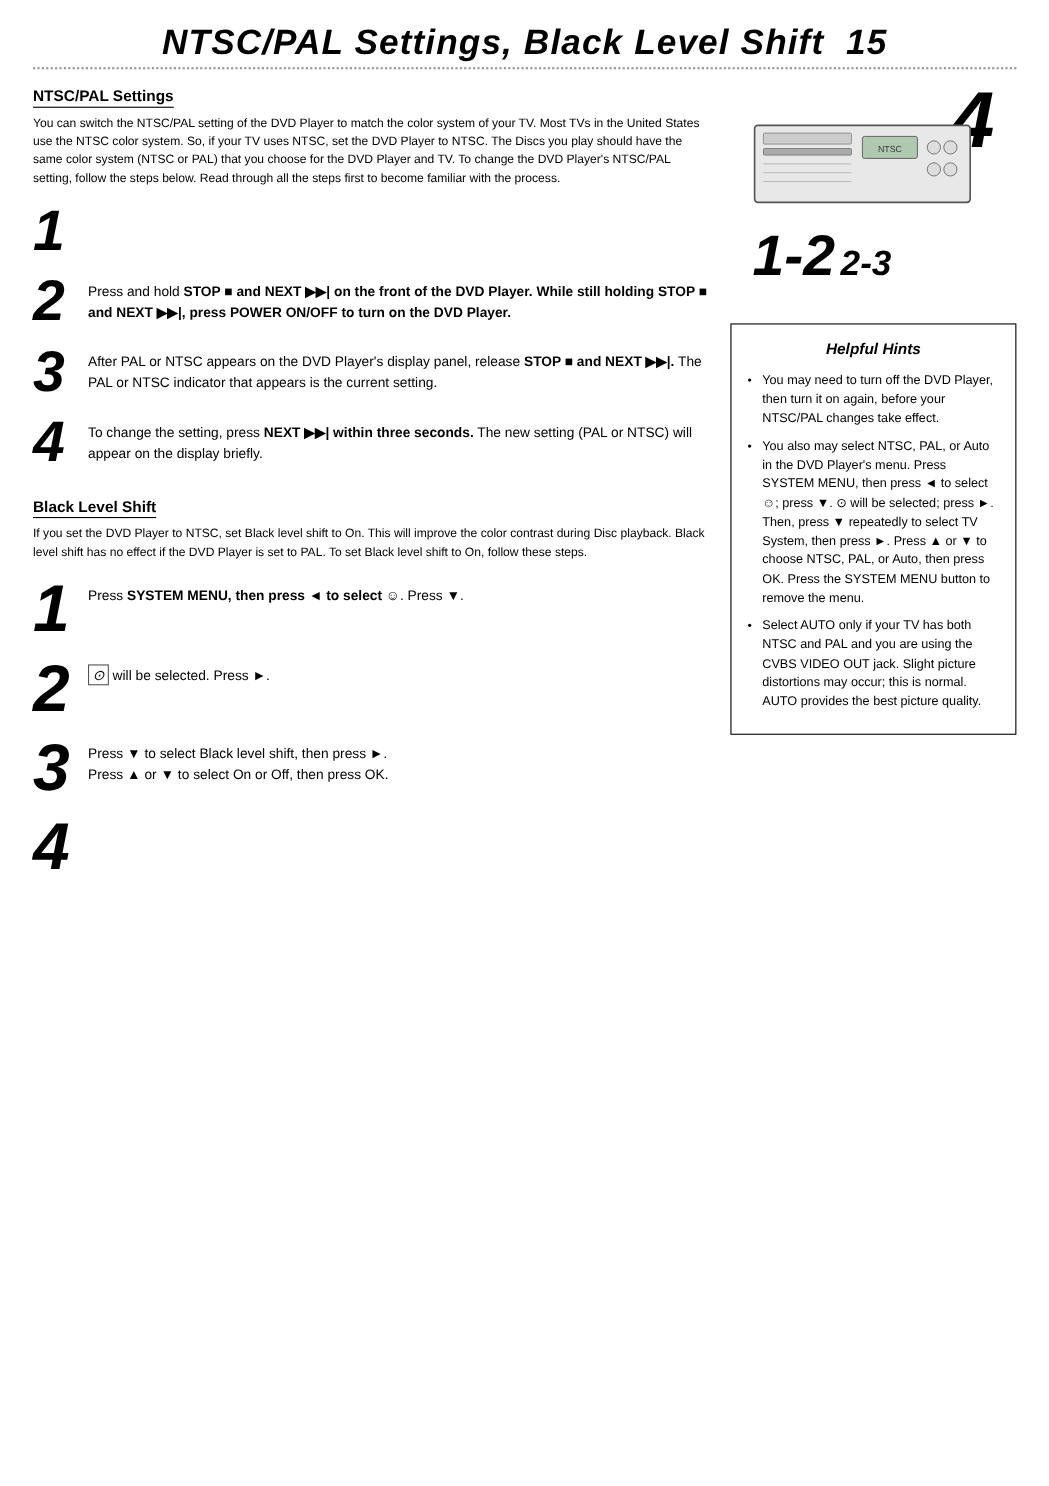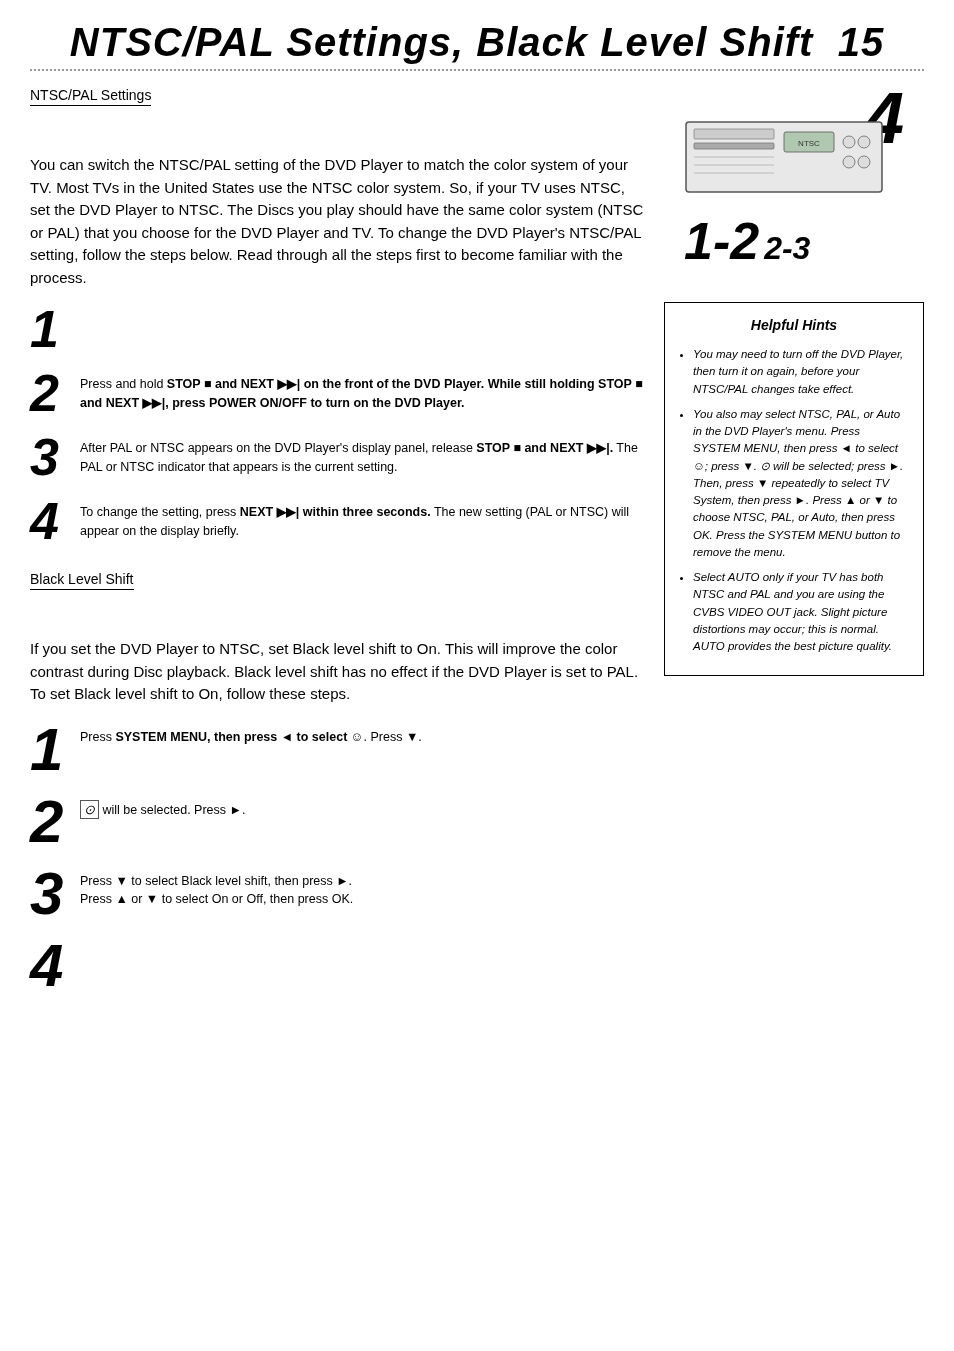--- a/index.html
+++ b/index.html
@@ -9,21 +9,21 @@
       background: #fff;
       font-family: Arial, Helvetica, sans-serif;
       font-size: 13px;
       color: #000;
       padding: 20px 30px;
     }
 
     
     .page-title {
       text-align: center;
-      font-size: 40px;
+      font-size: 32px;
       font-style: italic;
       font-weight: bold;
       margin-bottom: 4px;
       letter-spacing: 1px;
     }
     .title-divider {
       border: none;
       border-top: 2px dotted #999;
       margin-bottom: 16px;
     }
@@ -37,33 +37,32 @@
       flex: 1;
       min-width: 0;
     }
     .right-col {
       width: 260px;
       flex-shrink: 0;
     }
 
     
     .section-heading {
-      font-weight: normal;
+      font-weight: bold;
       font-size: 14px;
       margin-bottom: 6px;
       border-bottom: 1px solid #000;
       padding-bottom: 2px;
       display: inline-block;
     }
 
     .intro-text {
-      font-size: 15px;
+      font-size: 11px;
       line-height: 1.5;
       margin-bottom: 14px;
-      margin-top: 42px;
     }
 
     
     .step {
       display: flex;
       align-items: flex-start;
       margin-bottom: 12px;
     }
     .step-number {
       font-size: 52px;
@@ -110,21 +109,20 @@
       font-style: italic;
       font-weight: bold;
       font-size: 14px;
       margin-bottom: 10px;
     }
     .hints-box ul {
       padding-left: 14px;
     }
     .hints-box ul li {
       margin-bottom: 8px;
-      font-style: italic;
     }
 
     
     .step-number-roman {
       font-size: 60px;
       font-weight: bold;
       font-style: italic;
       color: #000;
       line-height: 1;
       margin-right: 10px;

